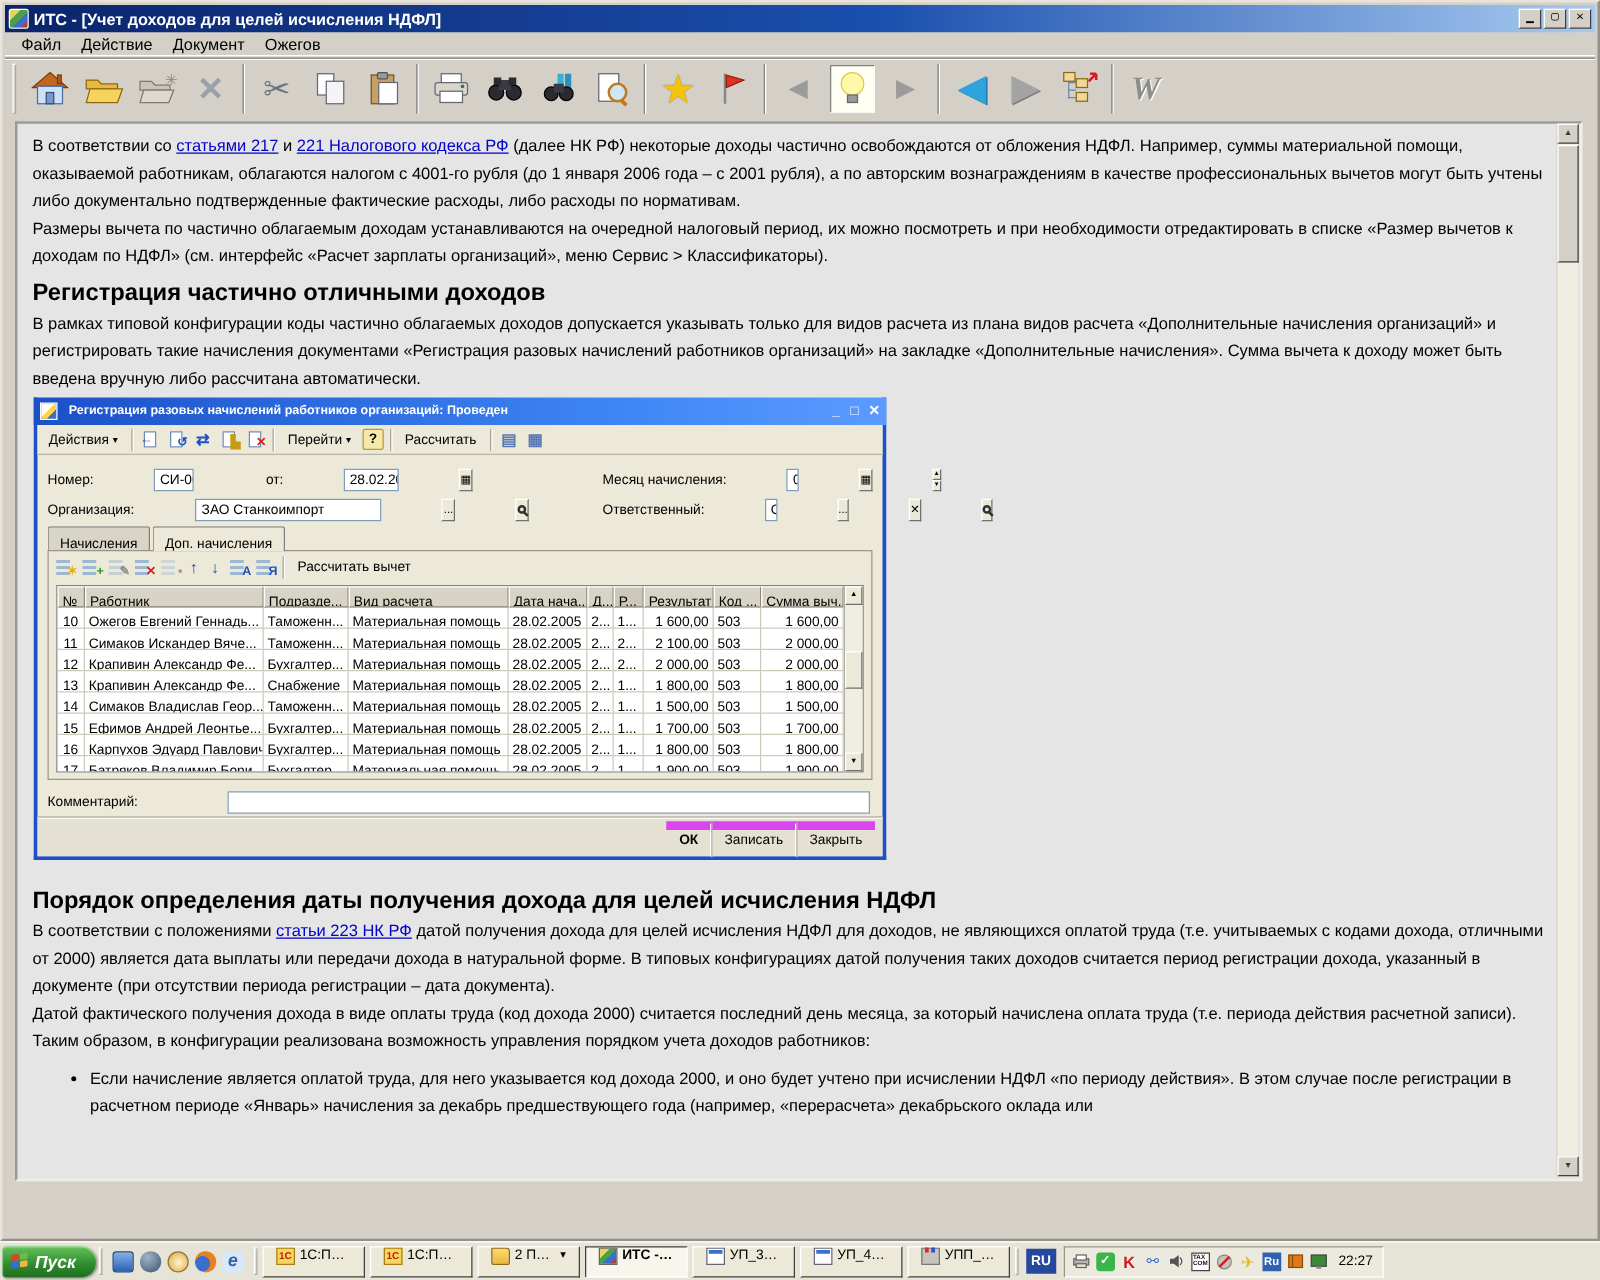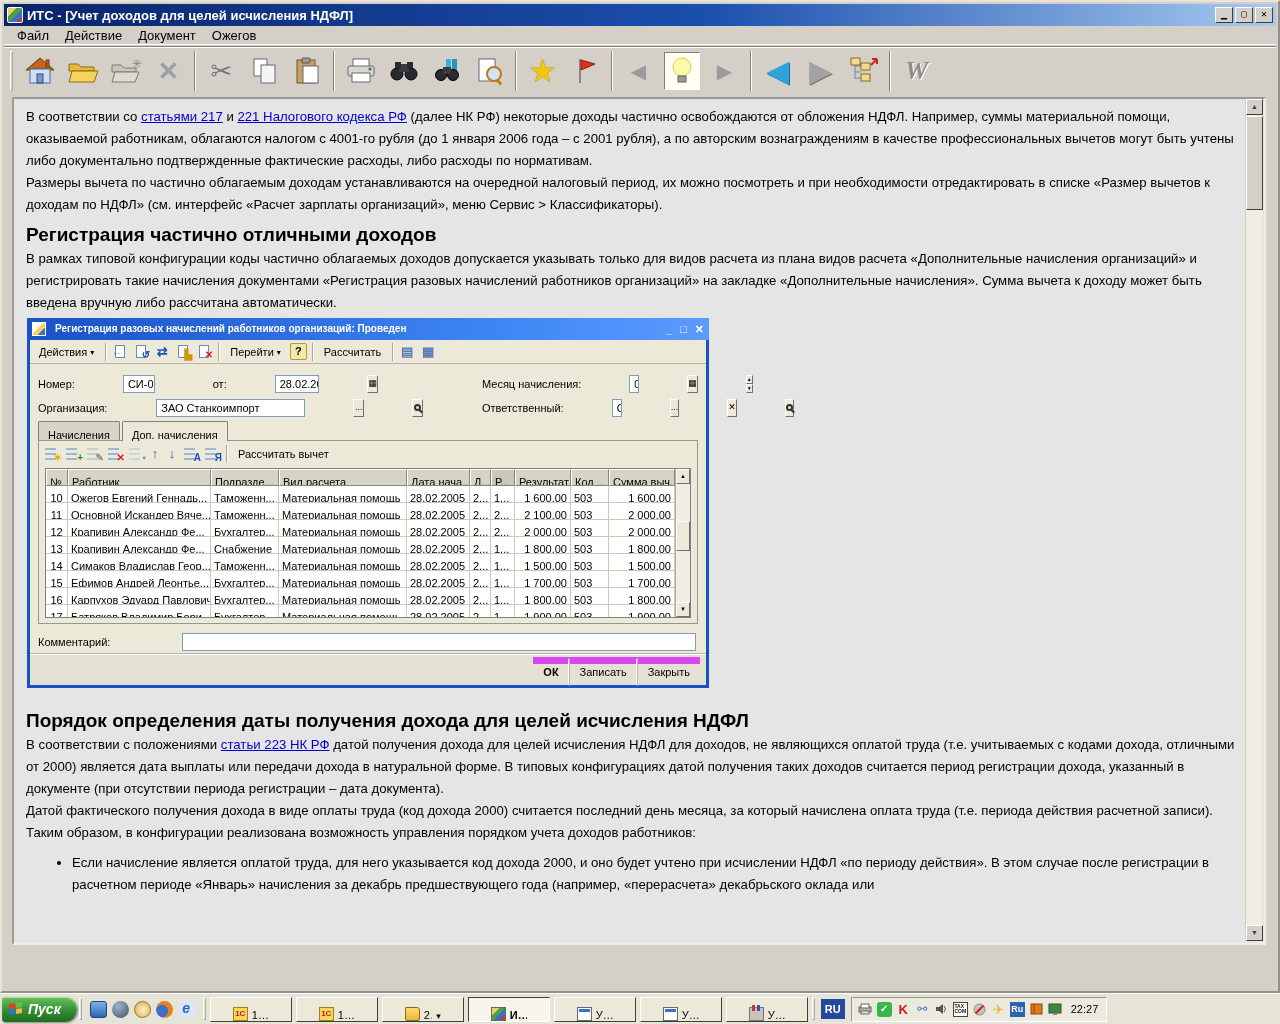--- a/index.html
+++ b/index.html
@@ -106,21 +106,21 @@
   
   .taskbar { position:absolute; left:0; top:993px; width:1280px; height:31px; background:#e6e3d7; border-top:1px solid #fff; display:flex; align-items:center; padding:0 2px; }
   .start { height:25px; padding:0 16px 0 7px; background:linear-gradient(#66c05c,#2e8a2e 60%,#1f6e1f); border-radius:3px 12px 12px 3px; color:#fff; font-weight:bold; font-style:italic; font-size:14px; display:flex; align-items:center; gap:5px; box-shadow:inset 0 1px 1px #a8e0a0, 1px 1px 2px #888; }
   .flag { width:14px; height:13px; display:grid; grid-template-columns:6px 6px; grid-template-rows:5px 5px; gap:1px; transform:skewY(-8deg); }
   .flag i { border-radius:1px; }
   .flag i:nth-child(1){background:#e33e30;} .flag i:nth-child(2){background:#6cbd45;}
   .flag i:nth-child(3){background:#2f6fe4;} .flag i:nth-child(4){background:#f3b73b;}
   .ql { display:flex; align-items:center; gap:5px; padding:0 6px; }
   .ql-i { width:17px; height:17px; border-radius:3px; display:inline-block; }
   .tb-grab { width:3px; height:22px; border:1px outset #fff; margin:0 2px; }
-  .task { width:82px; height:25px; margin:0 2px; background:#ece9d8; border:1px solid; border-color:#fff #404040 #404040 #fff; font-size:11px; display:flex; align-items:flex-end; gap:4px; padding:0 22px; white-space:nowrap; overflow:hidden; }
+  .task { width:82px; height:25px; margin:0 2px; background:#ece9d8; border:1px solid; border-color:#fff #404040 #404040 #fff; font-size:11px; display:flex; align-items:flex-start; gap:4px; padding:0 10px; white-space:nowrap; overflow:hidden; }
   .task.active { border-color:#404040 #fff #fff #404040; background:#f7f5ec; font-weight:bold; }
   .task .lbl { overflow:hidden; text-overflow:ellipsis; }
   .ddown::after { content:"▾"; font-size:9px; margin-left:auto; }
   .ti { width:15px; height:14px; flex:none; position:relative; }
   .ti-1c { background:#f6d75e; border:1px solid #a87c18; color:#c01818; font-weight:bold; font-size:8px; line-height:12px; text-align:center; }
   .ti-folder { background:linear-gradient(#ffd96a,#e8b93c); border:1px solid #8a6a14; border-radius:1px 3px 2px 2px; }
   .ti-its { background:linear-gradient(135deg,#e8d25a 0 30%,#4e9e4e 30% 55%,#3a6fd0 55% 80%,#c03a2a 80%); border:1px solid #666; }
   .ti-wordpad { background:#fff; border:1px solid #667; }
   .ti-wordpad::before { content:""; position:absolute; left:1px; top:1px; right:1px; height:3px; background:#3a6fd0; }
   .ti-paint { background:#c8c4bc; border:1px solid #777; }
@@ -434,21 +434,21 @@
                     <span class="tcell c3">Материальная помощь</span>
                     <span class="tcell c4">28.02.2005</span>
                     <span class="tcell c5">2...</span>
                     <span class="tcell c6">1...</span>
                     <span class="tcell c7">1 600,00</span>
                     <span class="tcell c8">503</span>
                     <span class="tcell c9">1 600,00</span>
                   </div>
                   <div class="trow">
                     <span class="tcell c0">11</span>
-                    <span class="tcell c1">Основной Искандер Вяче...</span>
+                    <span class="tcell c1">Симаков Искандер Вяче...</span>
                     <span class="tcell c2">Таможенн...</span>
                     <span class="tcell c3">Материальная помощь</span>
                     <span class="tcell c4">28.02.2005</span>
                     <span class="tcell c5">2...</span>
                     <span class="tcell c6">2...</span>
                     <span class="tcell c7">2 100,00</span>
                     <span class="tcell c8">503</span>
                     <span class="tcell c9">2 000,00</span>
                   </div>
                   <div class="trow">

